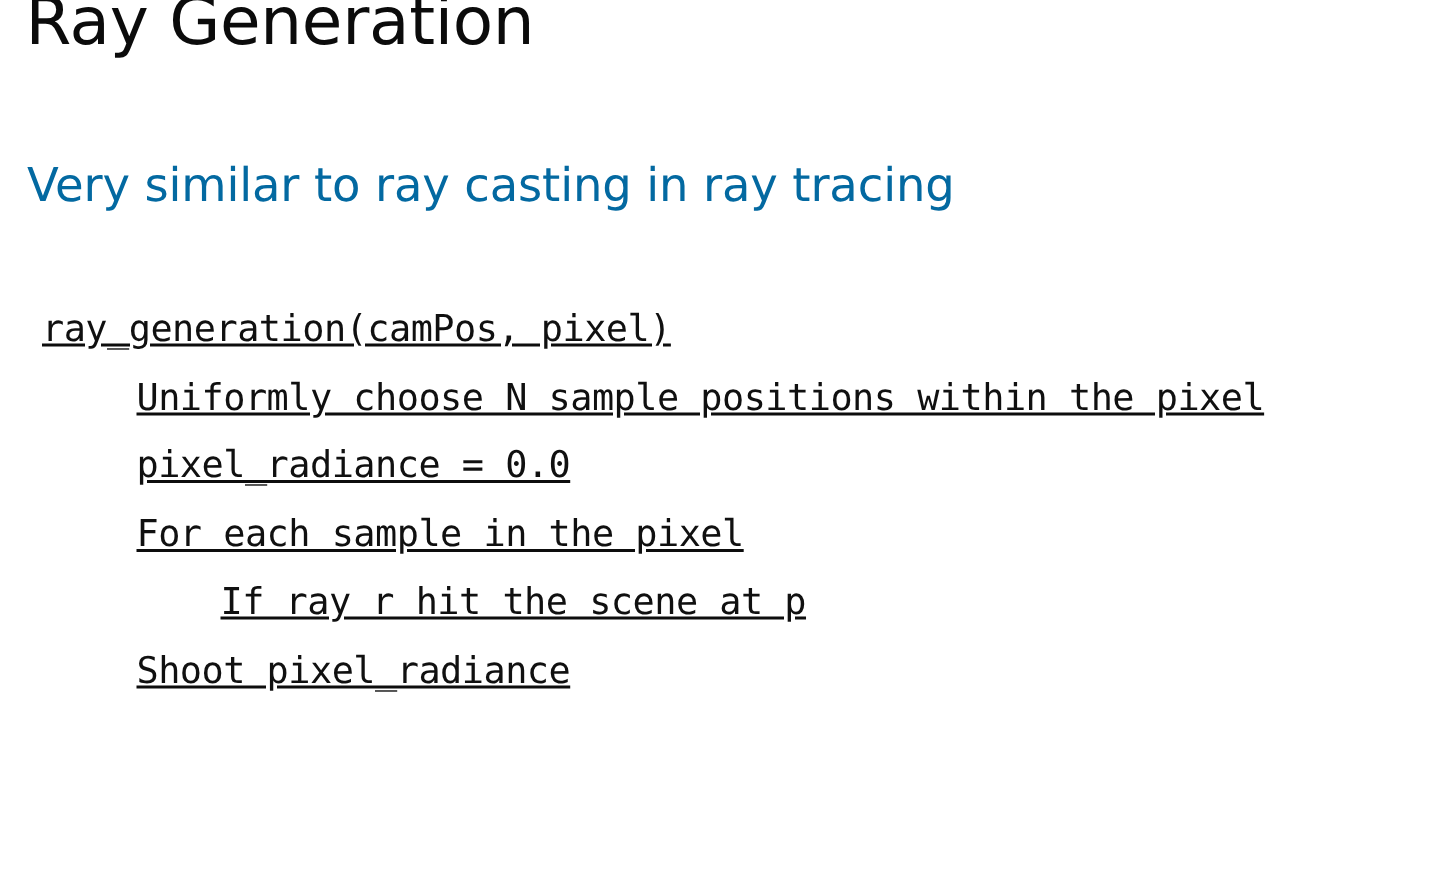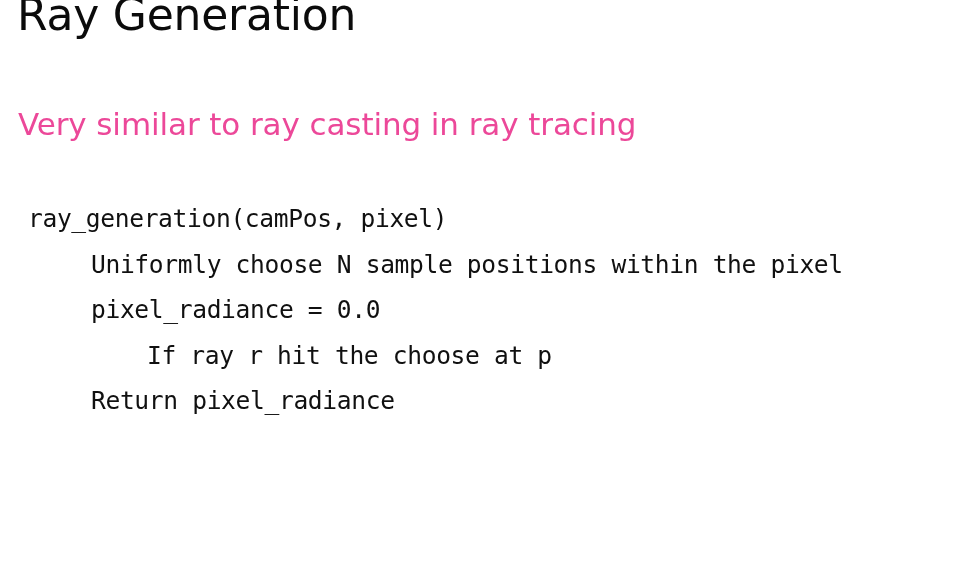--- a/index.html
+++ b/index.html
@@ -40,30 +40,31 @@
   
   .slide-subtitle {
     position: absolute;
     left: 18px;
     top: 104px;
     font-family: "DejaVu Sans", sans-serif;
     font-weight: 400;
     font-size: 31px;
     line-height: 40px;
     letter-spacing: -0.1px;
-    color: #ec4899;
+    color: #0369a1;
     white-space: nowrap;
   }
 
   
   .code-block {
     position: absolute;
     left: 0;
     top: 196px;
     width: 858px;
+    text-decoration: underline;
   }
 
   .code-line {
     font-family: "DejaVu Sans Mono", "Liberation Mono", monospace;
     font-size: 24.6px;
     line-height: 45.5px;
     letter-spacing: -0.35px;
     color: #101010;
     white-space: pre;
     height: 45.5px;
@@ -90,17 +91,18 @@
 <div class="slide">
 
   <div class="slide-title">Ray Generation</div>
 
   <div class="slide-subtitle">Very similar to ray casting in ray tracing</div>
 
   <div class="code-block">
       <div class="code-line"><span class="ind ind-0"></span><span>ray_generation(camPos, pixel)</span></div>
       <div class="code-line"><span class="ind ind-1"></span><span>Uniformly choose N sample positions within the pixel</span></div>
       <div class="code-line"><span class="ind ind-1"></span><span>pixel_radiance = 0.0</span></div>
-      <div class="code-line"><span class="ind ind-2"></span><span>If ray r hit the choose at p</span></div>
-      <div class="code-line"><span class="ind ind-1"></span><span>Return pixel_radiance</span></div>
+      <div class="code-line"><span class="ind ind-1"></span><span>For each sample in the pixel</span></div>
+      <div class="code-line"><span class="ind ind-2"></span><span>If ray r hit the scene at p</span></div>
+      <div class="code-line"><span class="ind ind-1"></span><span>Shoot pixel_radiance</span></div>
     </div>
 
 </div>
 
 </body></html>

